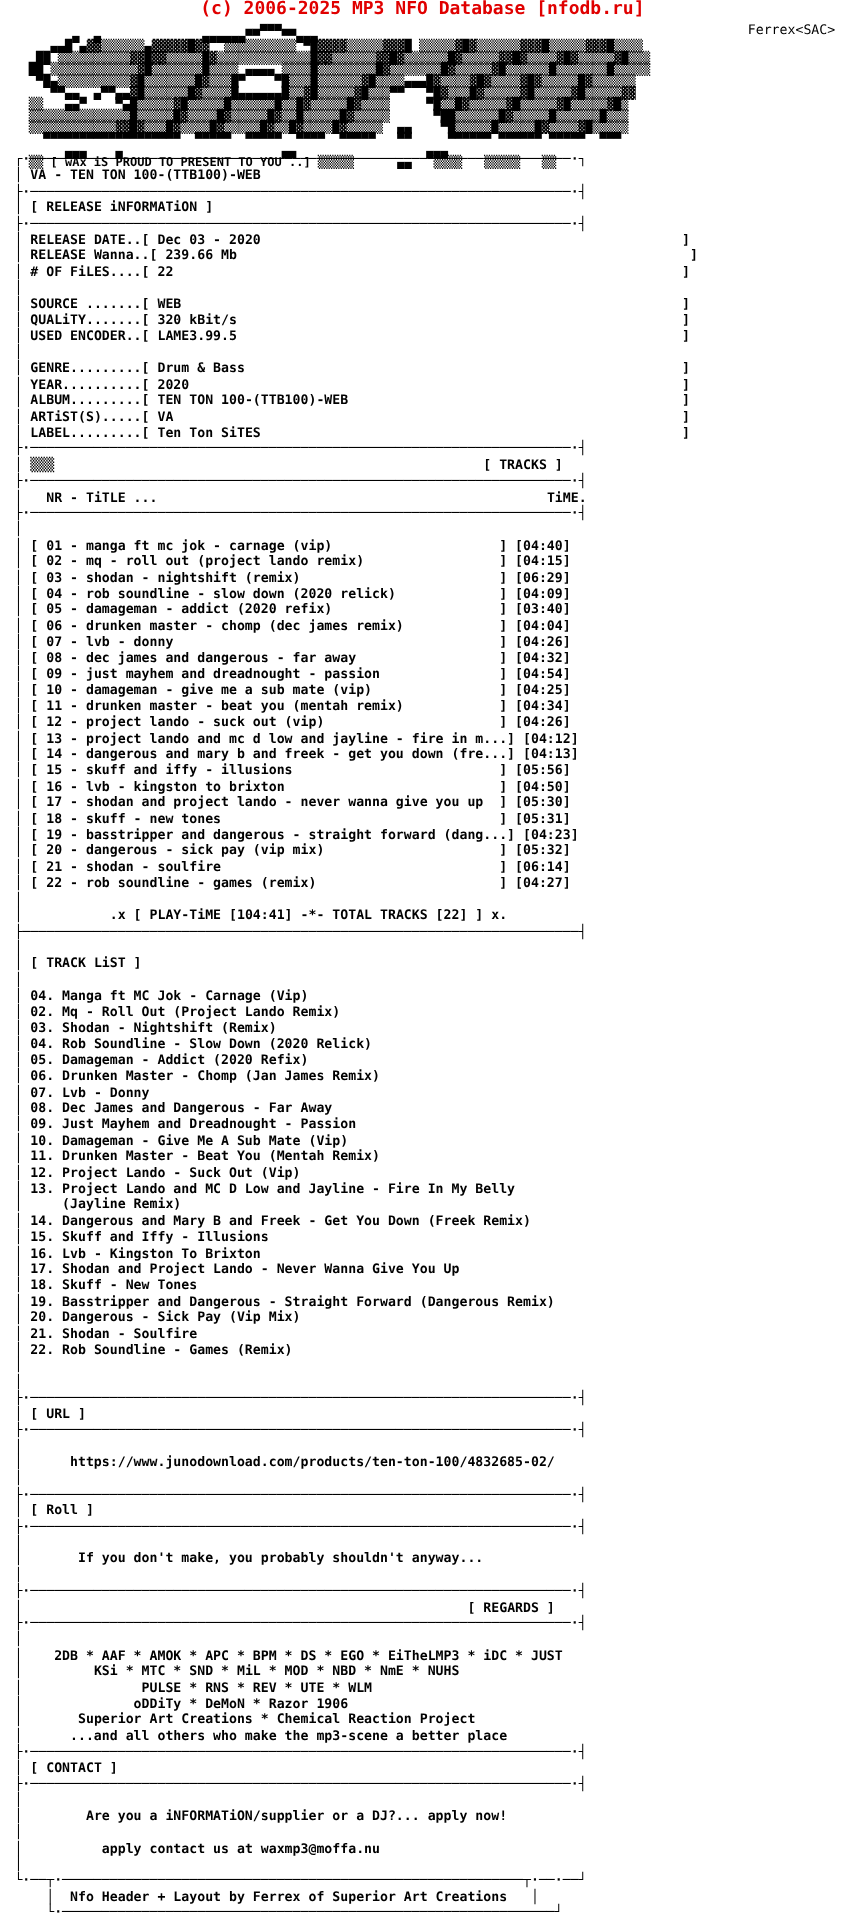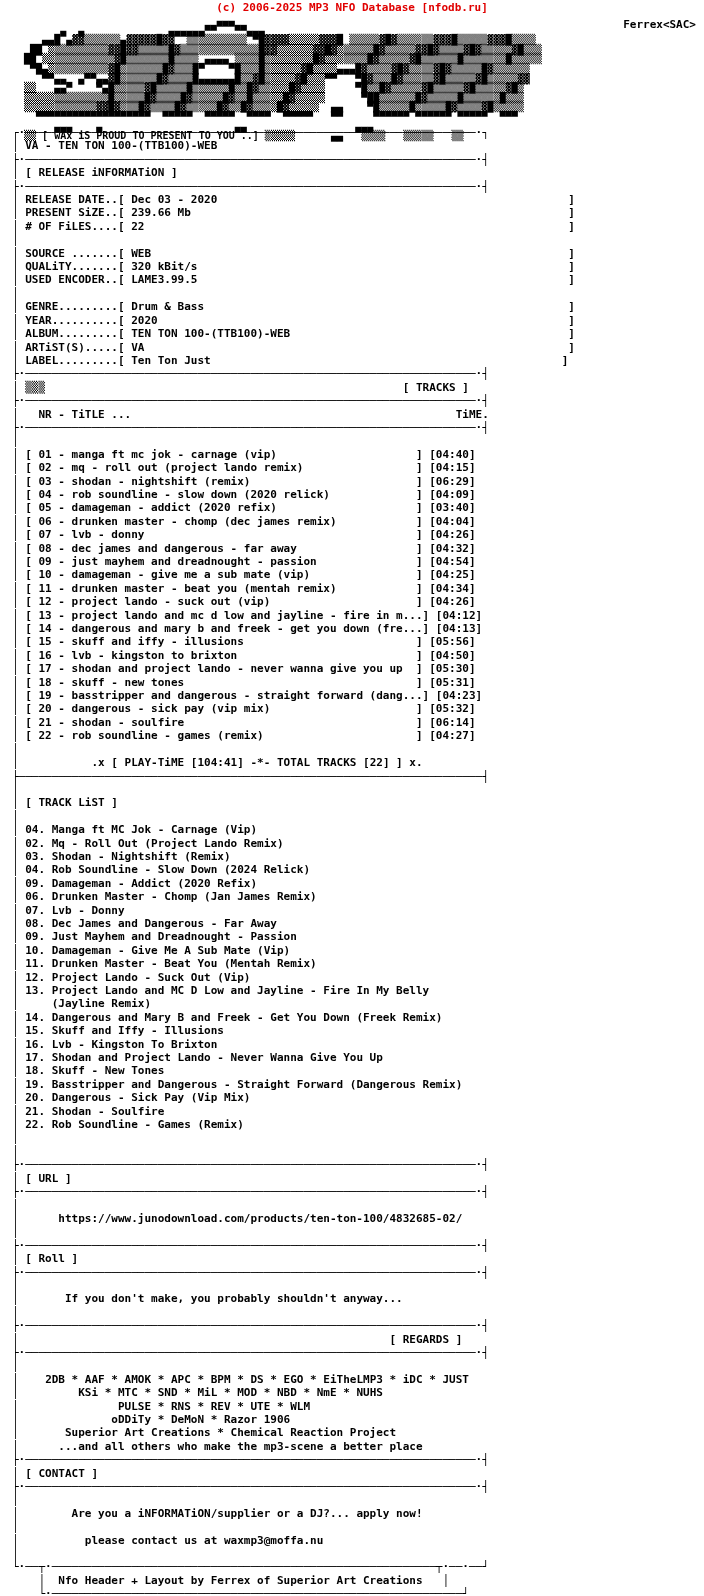--- a/index.html
+++ b/index.html
@@ -15,21 +15,21 @@
     font-family: "DejaVu Sans Mono", "Liberation Mono", monospace;
   }
   #nfo {
     width: 704px;
     height: 1596px;
     position: relative;
     background: #ffffff;
   }
   .credit {
     color: #e00000;
-    font-size: 11px;
+    font-size: 15px;
     line-height: 13px;
     text-align: center;
     font-weight: bold;
     letter-spacing: 0px;
     font-family: "DejaVu Sans Mono", "Liberation Mono", monospace;
     padding-top: 1px;
   }
   pre.art {
     margin: 0;
     padding: 0;
@@ -57,21 +57,21 @@
     left: 12px;
     top: 16px;
     width: 690px;
   }
   .ferrex {
     position: absolute;
     right: 8px;
     top: 18px;
     font-size: 11px;
     line-height: 13px;
-    font-weight: bold;
+    font-weight: normal;
     color: #000;
     font-family: "DejaVu Sans Mono", "Liberation Mono", monospace;
   }
   .body-wrap {
     position: absolute;
     left: 12px;
     top: 126px;
     width: 692px;
   }
 </style>
@@ -100,32 +100,32 @@
   ▒▒ [ wAx iS PROUD TO PRESENT TO YOU ..] ▒▒▒▒▒      ▄▄   ▒▒▒▒   ▒▒▒▒▒   ▒▒               </pre>
   </div>
 
   <div class="body-wrap">
 <pre class="body"><span>┌·────────────────────────────────────────────────────────────────────·┐</span>
 │ <span>VA - TEN TON 100-(TTB100)-WEB</span>
 <span>├·────────────────────────────────────────────────────────────────────·┤</span>
 │ <span>[ RELEASE iNFORMATiON ]</span>
 <span>├·────────────────────────────────────────────────────────────────────·┤</span>
 │ <span>RELEASE DATE..</span>[ <span>Dec 03 - 2020                                                     ]</span>
-│ <span>PRESENT SiZE..</span>[ <span>239.66 Mb                                                         ]</span>
+│ <span>RELEASE Wanna..</span>[ <span>239.66 Mb                                                         ]</span>
 │ <span># OF FiLES....</span>[ <span>22                                                                ]</span>
 │
 │ <span>SOURCE .......</span>[ <span>WEB                                                               ]</span>
 │ <span>QUALiTY.......</span>[ <span>320 kBit/s                                                        ]</span>
 │ <span>USED ENCODER..</span>[ <span>LAME3.99.5                                                        ]</span>
 │
 │ <span>GENRE.........</span>[ <span>Drum &amp; Bass                                                       ]</span>
 │ <span>YEAR..........</span>[ <span>2020                                                              ]</span>
 │ <span>ALBUM.........</span>[ <span>TEN TON 100-(TTB100)-WEB                                          ]</span>
 │ <span>ARTiST(S).....</span>[ <span>VA                                                                ]</span>
-│ <span>LABEL.........</span>[ <span>Ten Ton Just                                                     ]</span>
+│ <span>LABEL.........</span>[ <span>Ten Ton SiTES                                                     ]</span>
 <span>├·────────────────────────────────────────────────────────────────────·┤</span>
 │ ▒▒▒                                                      <span>[ TRACKS ]</span>
 <span>├·────────────────────────────────────────────────────────────────────·┤</span>
 │   <span>NR - TiTLE ...</span>                                                 <span>TiME.</span>
 <span>├·────────────────────────────────────────────────────────────────────·┤</span>
 │
 │ <span>[ 01 - manga ft mc jok - carnage (vip)                     ] [04:40]</span>
 │ <span>[ 02 - mq - roll out (project lando remix)                 ] [04:15]</span>
 │ <span>[ 03 - shodan - nightshift (remix)                         ] [06:29]</span>
 │ <span>[ 04 - rob soundline - slow down (2020 relick)             ] [04:09]</span>
@@ -149,22 +149,22 @@
 │ <span>[ 22 - rob soundline - games (remix)                       ] [04:27]</span>
 │
 │           <span>.x [ PLAY-TiME [104:41] -*- TOTAL TRACKS [22] ] x.</span>
 <span>├──────────────────────────────────────────────────────────────────────┤</span>
 │
 │ <span>[ TRACK LiST ]</span>
 │
 │ <span>04. Manga ft MC Jok - Carnage (Vip)</span>
 │ <span>02. Mq - Roll Out (Project Lando Remix)</span>
 │ <span>03. Shodan - Nightshift (Remix)</span>
-│ <span>04. Rob Soundline - Slow Down (2024 Relick)</span>
-│ <span>09. Damageman - Addict (2020 Refix)</span>
+│ <span>04. Rob Soundline - Slow Down (2020 Relick)</span>
+│ <span>05. Damageman - Addict (2020 Refix)</span>
 │ <span>06. Drunken Master - Chomp (Jan James Remix)</span>
 │ <span>07. Lvb - Donny</span>
 │ <span>08. Dec James and Dangerous - Far Away</span>
 │ <span>09. Just Mayhem and Dreadnought - Passion</span>
 │ <span>10. Damageman - Give Me A Sub Mate (Vip)</span>
 │ <span>11. Drunken Master - Beat You (Mentah Remix)</span>
 │ <span>12. Project Lando - Suck Out (Vip)</span>
 │ <span>13. Project Lando and MC D Low and Jayline - Fire In My Belly</span>
 │ <span>    (Jayline Remix)</span>
 │ <span>14. Dangerous and Mary B and Freek - Get You Down (Freek Remix)</span>
@@ -199,21 +199,21 @@
 │               <span>PULSE * RNS * REV * UTE * WLM</span>
 │              <span>oDDiTy * DeMoN * Razor 1906</span>
 │       <span>Superior Art Creations * Chemical Reaction Project</span>
 │      <span>...and all others who make the mp3-scene a better place</span>
 <span>├·────────────────────────────────────────────────────────────────────·┤</span>
 │ <span>[ CONTACT ]</span>
 <span>├·────────────────────────────────────────────────────────────────────·┤</span>
 │
 │        <span>Are you a iNFORMATiON/supplier or a DJ?... apply now!</span>
 │
-│          <span>please contact us at waxmp3@moffa.nu</span>
+│          <span>apply contact us at waxmp3@moffa.nu</span>
 │
 <span>└·──┬·──────────────────────────────────────────────────────────┬·──·──┘</span>
     │  <span>Nfo Header + Layout by Ferrex of Superior Art Creations</span>   │
     <span>└·──────────────────────────────────────────────────────────────┘</span>
 
 
 │ 
 </pre>
   </div>
 

